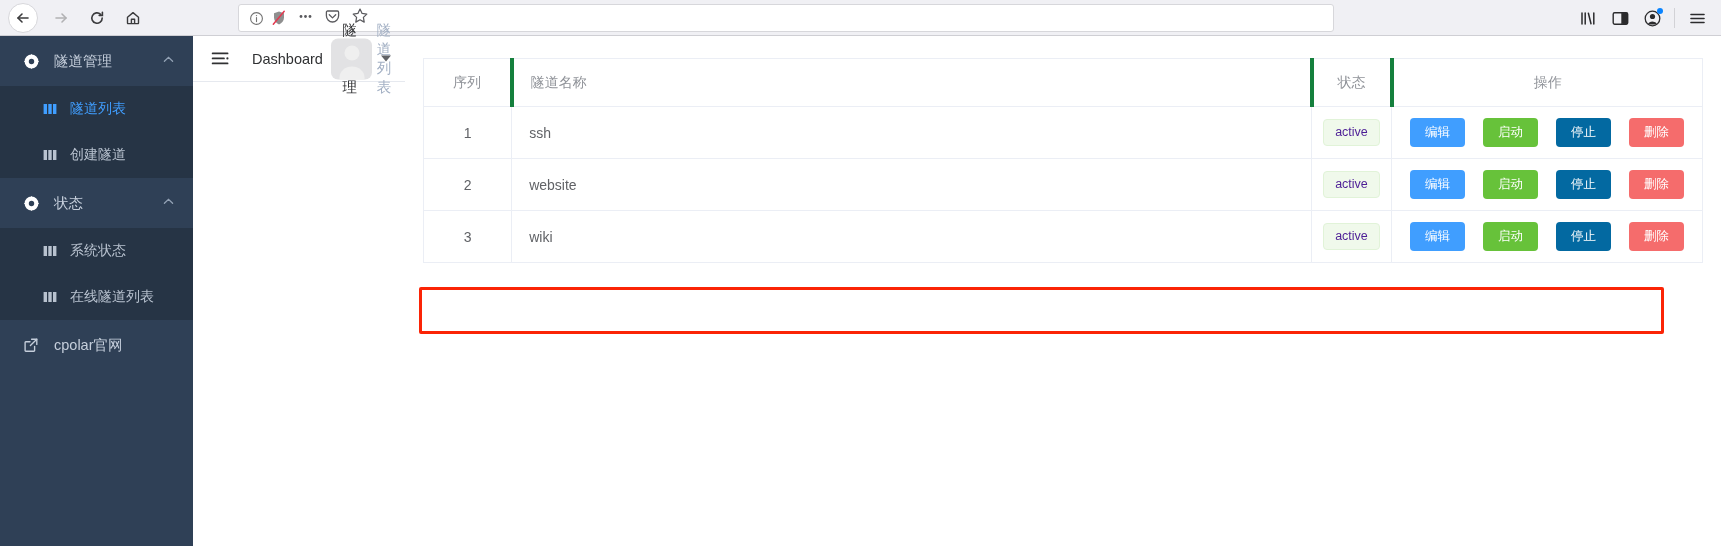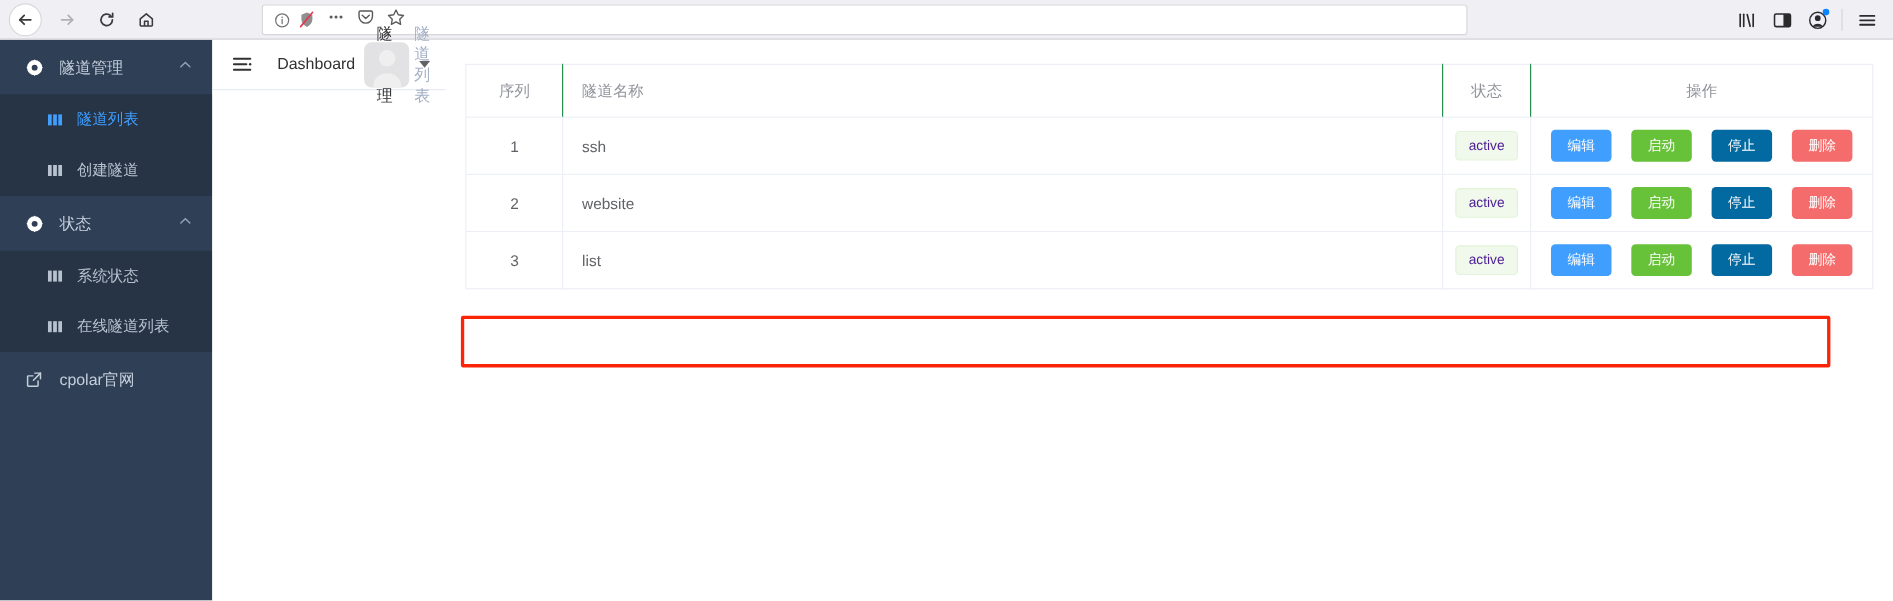--- a/index.html
+++ b/index.html
@@ -168,21 +168,21 @@
   }
   .tbl col.c-seq  { width: 88px; }
   .tbl col.c-name { width: auto; }
   .tbl col.c-stat { width: 80px; }
   .tbl col.c-act  { width: 311px; }
 
   .tbl th {
     height: 48px;
     font-weight: normal;
     color: #909399;
-    border-right: 1px solid #15803d;
+    border-right: 4px solid #15803d;
     border-bottom: 1px solid #ebeef5;
     background: #ffffff;
     text-align: center;
     font-size: 14px;
   }
   .tbl th.left-pad { text-align: left; padding-left: 17px; }
   .tbl th:last-child { border-right: none; }
 
   .tbl td {
     height: 52px;
@@ -497,21 +497,21 @@
               <div class="btn-row">
                 <button class="btn btn-edit">编辑</button>
                 <button class="btn btn-start">启动</button>
                 <button class="btn btn-stop">停止</button>
                 <button class="btn btn-del">删除</button>
               </div>
             </td>
           </tr>
           <tr>
             <td>3</td>
-            <td class="left-pad">list</td>
+            <td class="left-pad">wiki</td>
             <td>
               <span class="badge">active</span>
             </td>
             <td>
               <div class="btn-row">
                 <button class="btn btn-edit">编辑</button>
                 <button class="btn btn-start">启动</button>
                 <button class="btn btn-stop">停止</button>
                 <button class="btn btn-del">删除</button>
               </div>

